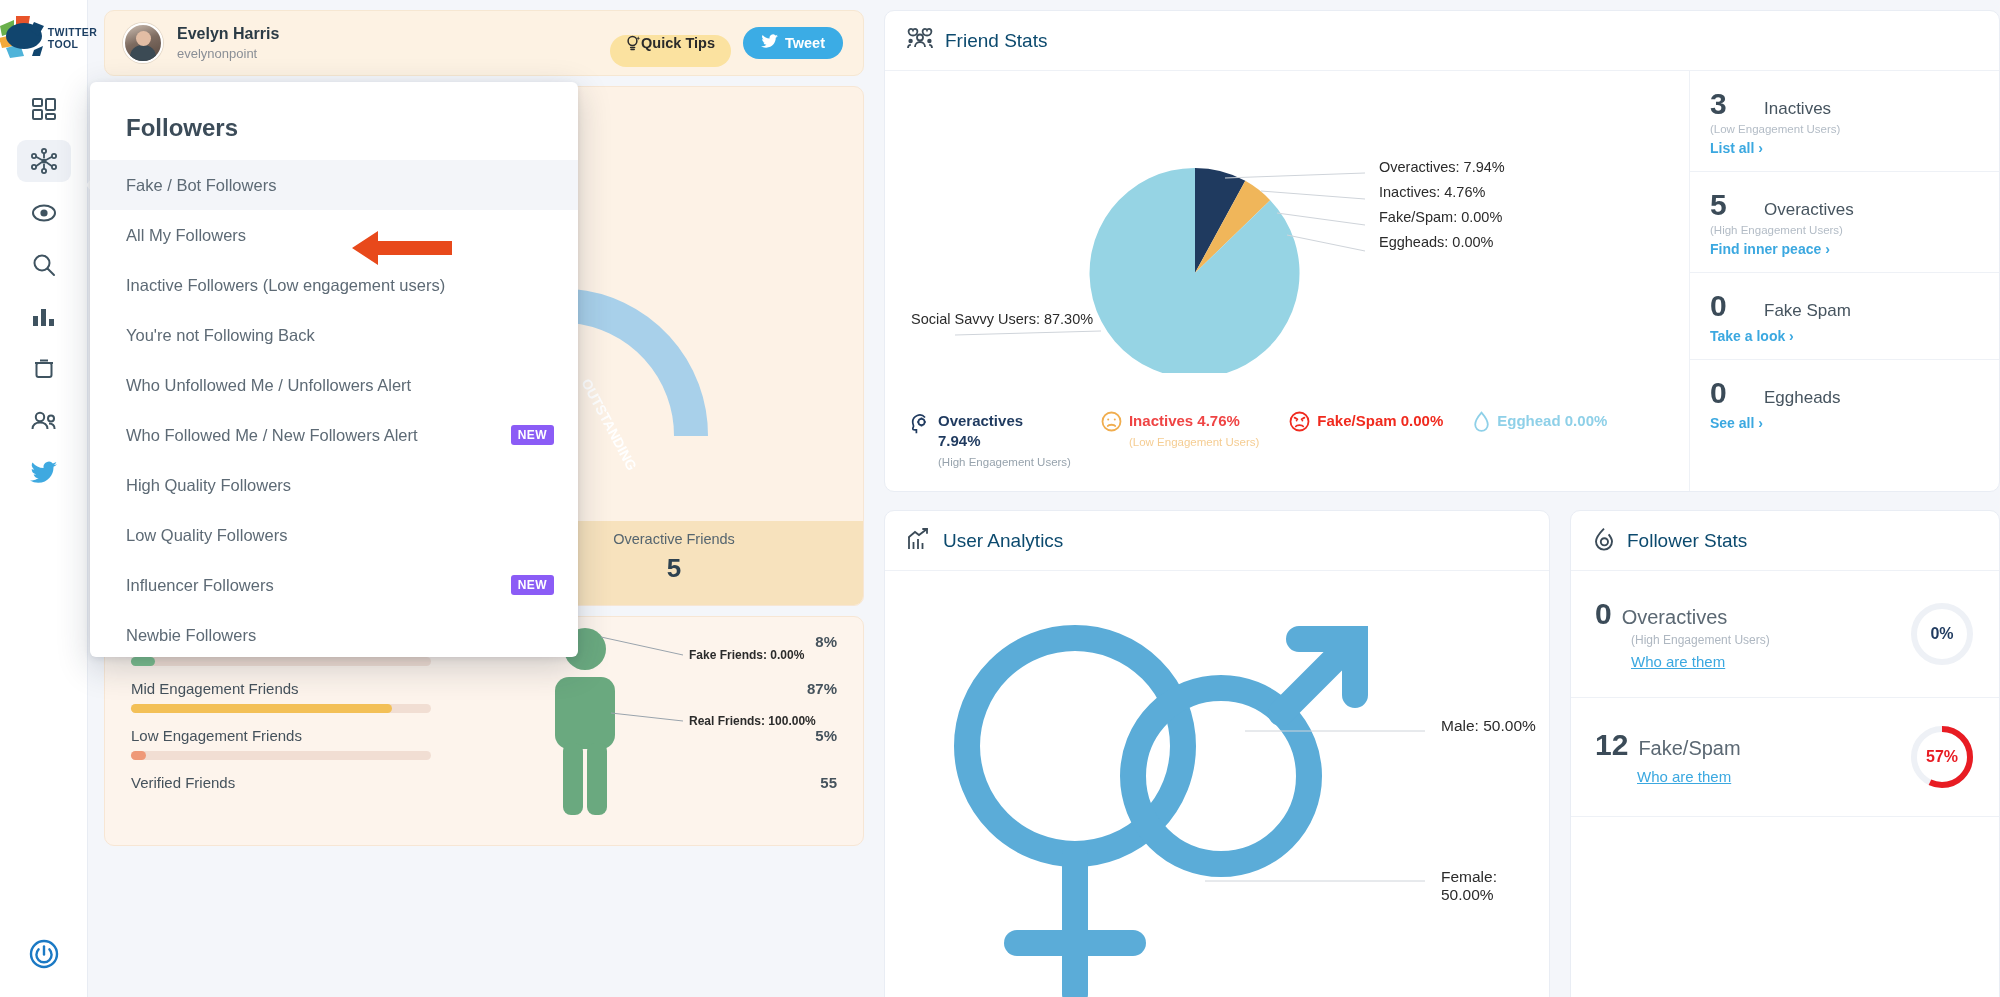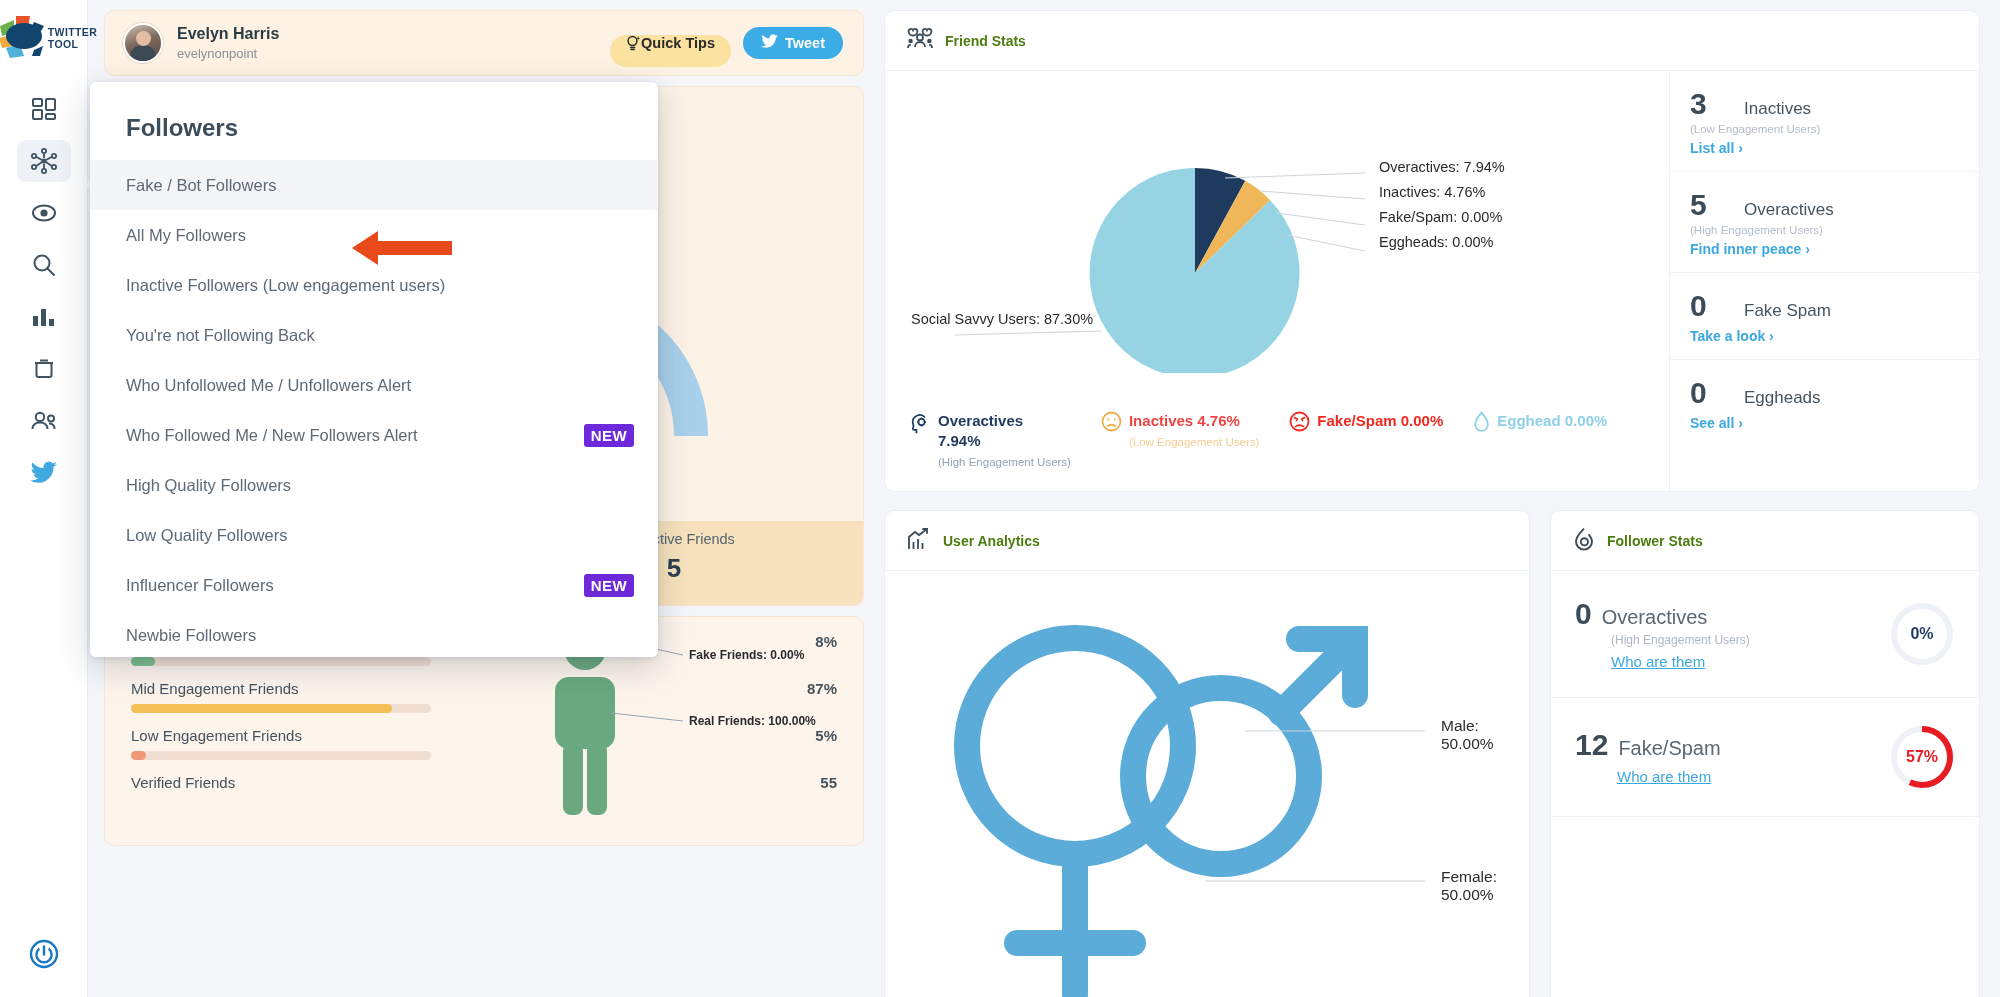--- a/index.html
+++ b/index.html
@@ -39,21 +39,21 @@
   
   .notch {
     position: absolute; left: 86px; top: 168px;
     width: 14px; height: 34px;
     background: #ffffff;
     clip-path: polygon(0 50%, 100% 0, 100% 100%);
     z-index: 41;
   }
 
   
-  .main { position: absolute; left: 88px; top: 0; right: 8px; height: 857px; padding: 10px 12px 0 16px; }
+  .main { position: absolute; left: 88px; top: 0; right: 0; height: 857px; padding: 10px 0 0 16px; }
   .cols { display: flex; gap: 20px; height: 100%; }
   .col-left { width: 760px; flex: none; }
   .col-right { flex: 1; min-width: 0; }
 
   
   .profile-card {
     background: #fdf2e3; border-radius: 10px;
     height: 66px; display: flex; align-items: center;
     padding: 0 20px 0 18px;
     border: 1px solid #f6e7d2;
@@ -130,21 +130,21 @@
   .bar-track { margin-top: 7px; height: 9px; border-radius: 6px; background: #f1ded3; width: 300px;}
   .bar-fill { height: 9px; border-radius: 6px; }
   .person-figure { position: absolute; right: 30px; top: 8px; }
 
   
   .panel { background: #fff; border-radius: 10px; border: 1px solid #e9edf4; }
   .panel-head {
     height: 60px; display: flex; align-items: center; gap: 12px;
     padding: 0 22px; border-bottom: 1px solid #eef1f6;
   }
-  .panel-title { font-size: 14px; font-weight: 700; color: #4d7c0f; }
+  .panel-title { font-size: 19px; font-weight: 400; color: #0c4a6e; }
 
   .friend-stats { height: 420px; display: flex; }
   .fs-chart { flex: 1; position: relative; }
   .fs-side { width: 310px; border-left: 1px solid #eef1f6; }
 
   .fs-stat { padding: 16px 0 14px 20px; border-bottom: 1px solid #eef1f6; }
   .fs-stat:last-child { border-bottom: none; }
   .fs-top { display: flex; align-items: baseline; gap: 26px; }
   .fs-num { font-size: 30px; font-weight: 700; color: #3b4b58; min-width: 28px; }
   .fs-name { font-size: 17px; color: #46545f; }
@@ -176,35 +176,35 @@
     position: absolute; inset: 0; display: flex; align-items: center; justify-content: center;
     font-size: 16px; font-weight: 700;
   }
 
   .ua-body { position: relative; height: 450px; }
   .ua-label { position: absolute; font-size: 15.5px; color: #2b2b2b; }
 
   
   .dropdown {
     position: absolute; left: 90px; top: 82px;
-    width: 568px; height: 575px;
+    width: 488px; height: 575px;
     background: #fff; border-radius: 6px;
     box-shadow: 0 10px 34px rgba(25,40,60,.20), 0 2px 6px rgba(25,40,60,.10);
     z-index: 60; padding: 24px 0 0 0; overflow: hidden;
   }
   .dd-title { font-size: 24px; font-weight: 700; color: #3c4c59; padding: 8px 0 4px 36px; }
   .dd-list { margin-top: 14px; }
   .dd-item {
     height: 50px; display: flex; align-items: center;
     padding: 0 24px 0 36px; font-size: 16.5px; color: #5d6a75; cursor: pointer;
   }
   .dd-item.selected { background: #f3f5f9; }
   .badge-new {
-    margin-left: auto; background: #6d28d9; color: #fff;
-    font-size: 15px; font-weight: 700; letter-spacing: .4px;
+    margin-left: auto; background: #8b5cf6; color: #fff;
+    font-size: 12px; font-weight: 700; letter-spacing: .4px;
     border-radius: 3px; padding: 3px 7px;
   }
   .arrow-pointer { position: absolute; left: 352px; top: 225px; z-index: 70; }
 </style>
 </head>
 <body>
 
 <div id="app">
 
   <aside class="sidebar">

